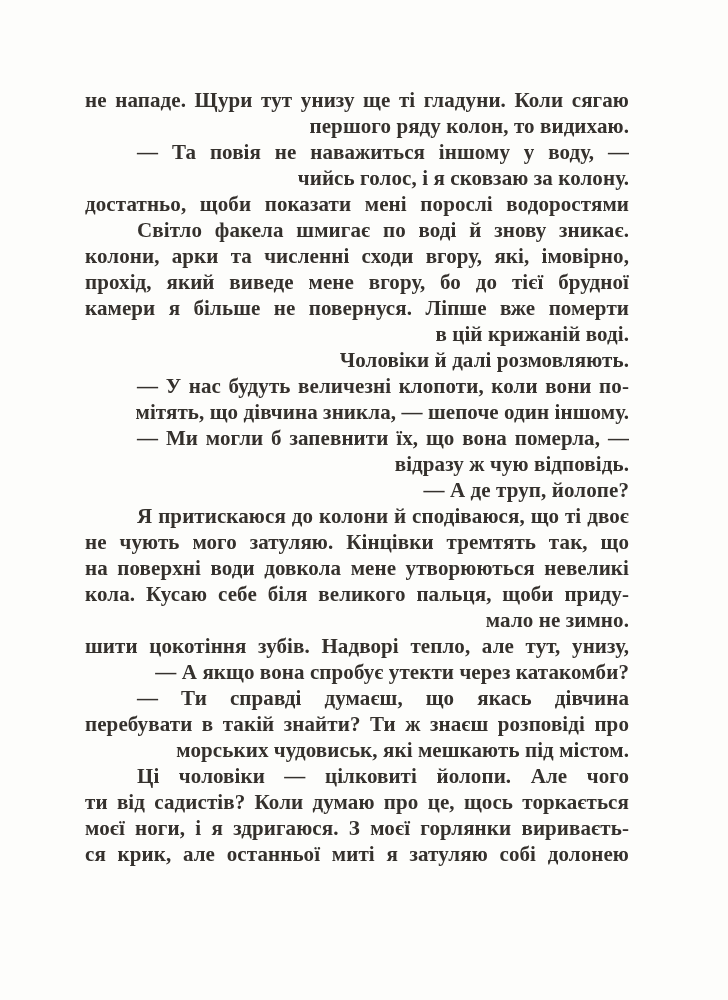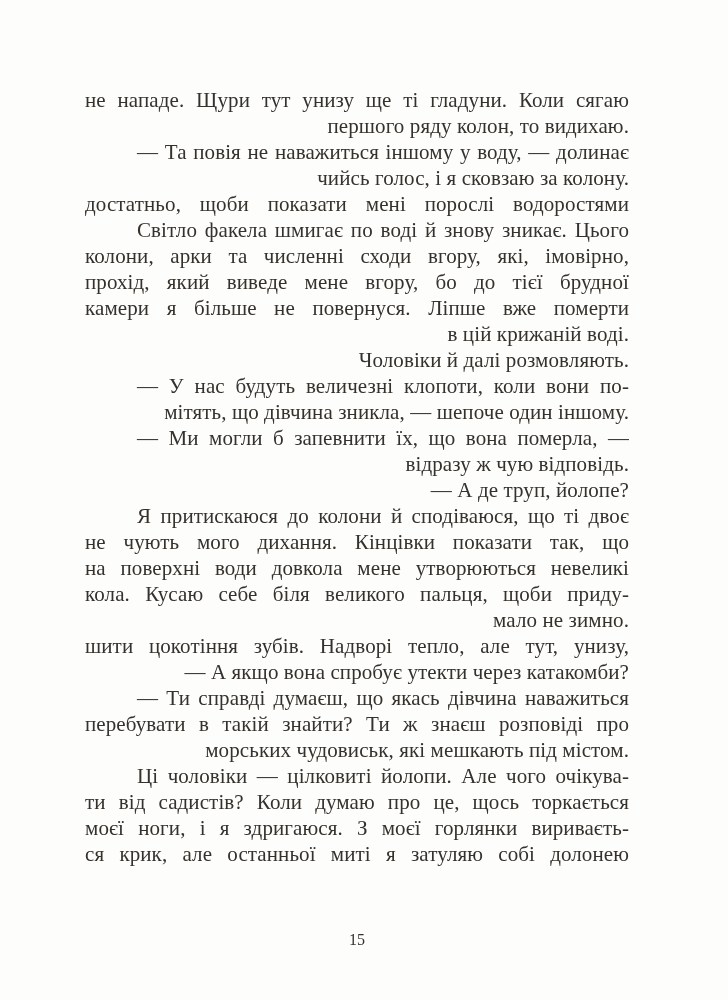--- a/index.html
+++ b/index.html
@@ -9,20 +9,21 @@
   body {
     background: #fdfdfb;
     font-family: "Liberation Serif", "DejaVu Serif", serif;
   }
   .page {
     position: relative;
     width: 728px;
     height: 1000px;
     background: var(--page-bg, #fdfdfb);
     overflow: hidden;
+    font-weight: bold;
   }
   .text-block {
     position: absolute;
     left: 85px;
     top: 87px;
     width: 544px;
     font-size: 21px;
     line-height: 26px;
     color: var(--ink, #35312d);
     letter-spacing: 0.1px;
@@ -66,28 +67,27 @@
       <div class="line just">прохід, який виведе мене вгору, бо до тієї брудної</div>
       <div class="line just">камери я більше не повернуся. Ліпше вже померти</div>
       <div class="line">в цій крижаній воді.</div>
       <div class="line ind">Чоловіки й далі розмовляють.</div>
       <div class="line just ind">— У нас будуть величезні клопоти, коли вони по-</div>
       <div class="line">мітять, що дівчина зникла, — шепоче один іншому.</div>
       <div class="line just ind">— Ми могли б запевнити їх, що вона померла, —</div>
       <div class="line">відразу ж чую відповідь.</div>
       <div class="line ind">— А де труп, йолопе?</div>
       <div class="line just ind">Я притискаюся до колони й сподіваюся, що ті двоє</div>
-      <div class="line just">не чують мого дихання. Кінцівки показати так, що</div>
+      <div class="line just">не чують мого затуляю. Кінцівки тремтять так, що</div>
       <div class="line just">на поверхні води довкола мене утворюються невеликі</div>
       <div class="line just">кола. Кусаю себе біля великого пальця, щоби приду-</div>
       <div class="line">мало не зимно.</div>
       <div class="line just">шити цокотіння зубів. Надворі тепло, але тут, унизу,</div>
       <div class="line ind">— А якщо вона спробує утекти через катакомби?</div>
       <div class="line just ind">— Ти справді думаєш, що якась дівчина наважиться</div>
       <div class="line just">перебувати в такій знайти? Ти ж знаєш розповіді про</div>
       <div class="line">морських чудовиськ, які мешкають під містом.</div>
       <div class="line just ind">Ці чоловіки — цілковиті йолопи. Але чого очікува-</div>
       <div class="line just">ти від садистів? Коли думаю про це, щось торкається</div>
       <div class="line just">моєї ноги, і я здригаюся. З моєї горлянки вириваєть-</div>
       <div class="line just">ся крик, але останньої миті я затуляю собі долонею</div>
     </div>
-  <div class="page-number">15</div>
 </div>
 
 </body></html>

